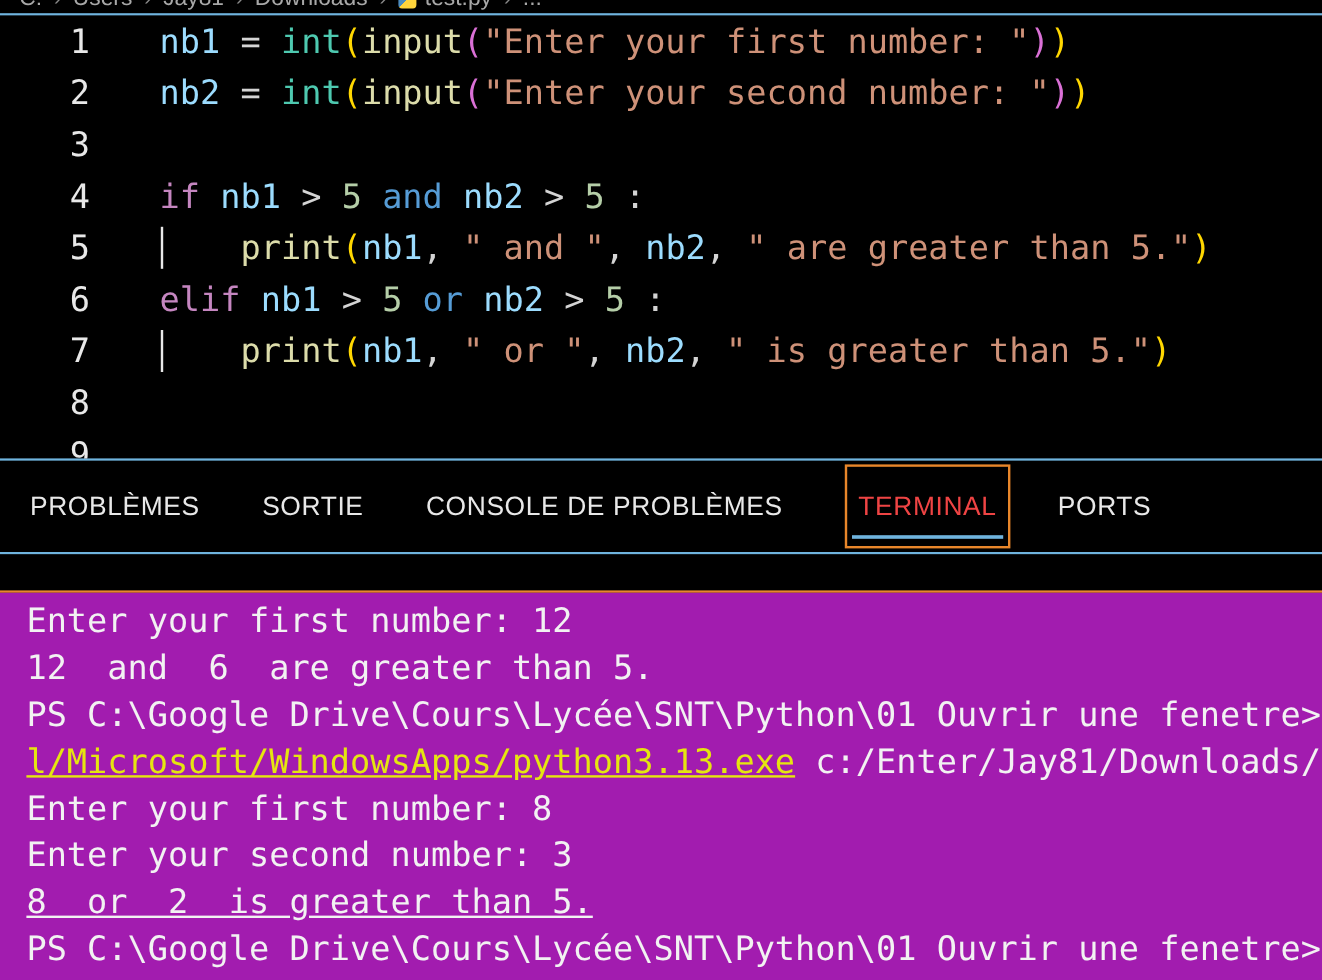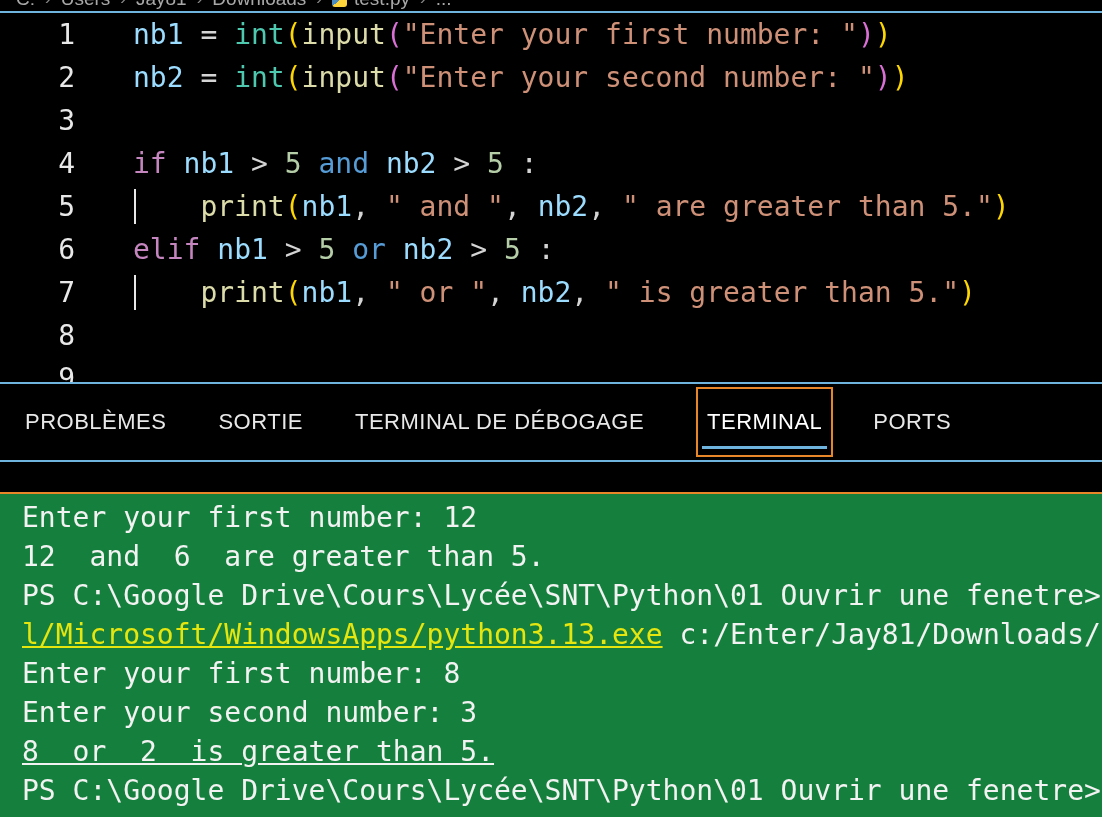--- a/index.html
+++ b/index.html
@@ -47,28 +47,28 @@
     padding-left:25px;font-family:"Liberation Sans",sans-serif;
   }
   .tab{
     font-size:22px;color:#E8E8E8;letter-spacing:.5px;margin-right:52px;
     white-space:nowrap;
   }
   .tabfocus{
     border:2px solid #E8862A;height:66px;display:flex;align-items:center;
     padding:0 9px;position:relative;margin-right:40px;
   }
-  .tabfocus .tab{margin-right:0;color:#ffffff;}
+  .tabfocus .tab{margin-right:0;color:#ef4444;}
   .tabunderline{
     position:absolute;left:4px;right:4px;bottom:6px;height:3px;
     background:#6FB4DE;
   }
   
   .terminal{
-    height:323px;overflow:hidden;background:#15803d;
+    height:323px;overflow:hidden;background:#a21caf;
     padding:4px 0 0 22px;box-sizing:border-box;
   }
   .trow{height:39px;line-height:39px;font-size:28px;white-space:pre;color:#F2F2F2;}
 </style>
 </head>
 <body>
 
 <div class="crumbbar">
   <div class="crumbin">
     <span class="crumb">C:</span><span class="csep">›</span><span class="crumb">Users</span><span class="csep">›</span><span class="crumb">Jay81</span><span class="csep">›</span><span class="crumb">Downloads</span><span class="csep">›</span><span class="pyicon"></span><span class="crumb">test.py</span><span class="csep">›</span><span class="crumb">...</span>
@@ -85,21 +85,21 @@
   <div class="line"><span class="ln">6</span><span class="lt"><span style="color: rgb(197, 134, 192);">elif </span><span style="color: rgb(156, 220, 254);">nb1 </span><span style="color: rgb(212, 212, 212);">&gt; </span><span style="color: rgb(181, 206, 168);">5 </span><span style="color: rgb(86, 156, 214);">or </span><span style="color: rgb(156, 220, 254);">nb2 </span><span style="color: rgb(212, 212, 212);">&gt; </span><span style="color: rgb(181, 206, 168);">5 </span><span style="color: rgb(212, 212, 212);">:</span></span></div>
   <div class="line"><span class="ln">7</span><span class="lt"><span class="guide"></span><span style="color: rgb(212, 212, 212);">    </span><span style="color: rgb(220, 220, 170);">print</span><span style="color: rgb(255, 215, 0);">(</span><span style="color: rgb(156, 220, 254);">nb1</span><span style="color: rgb(212, 212, 212);">, </span><span style="color: rgb(206, 145, 120);">" or "</span><span style="color: rgb(212, 212, 212);">, </span><span style="color: rgb(156, 220, 254);">nb2</span><span style="color: rgb(212, 212, 212);">, </span><span style="color: rgb(206, 145, 120);">" is greater than 5."</span><span style="color: rgb(255, 215, 0);">)</span></span></div>
   <div class="line"><span class="ln">8</span><span class="lt"></span></div>
   <div class="line"><span class="ln">9</span><span class="lt"></span></div>
 </div>
 
 <div class="hline blue"></div>
 <div class="tabbar">
   <span class="tab">PROBLÈMES</span>
   <span class="tab">SORTIE</span>
-  <span class="tab">TERMINAL DE DÉBOGAGE</span>
+  <span class="tab">CONSOLE DE PROBLÈMES</span>
   <span class="tabfocus">
     <span class="tab">TERMINAL</span>
     <span class="tabunderline"></span>
   </span>
   <span class="tab">PORTS</span>
 </div>
 <div class="hline blue"></div>
 <div class="gap30"></div>
 <div class="hline orange"></div>
 

